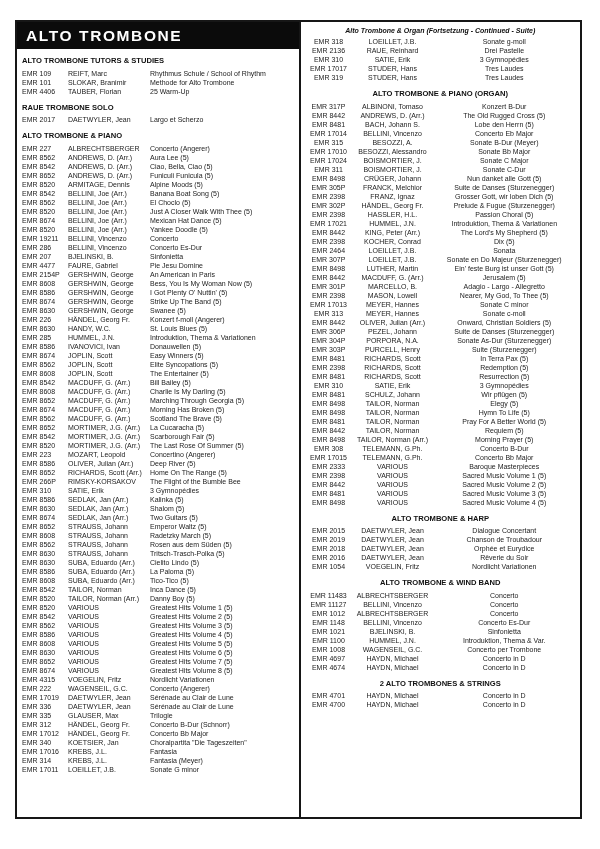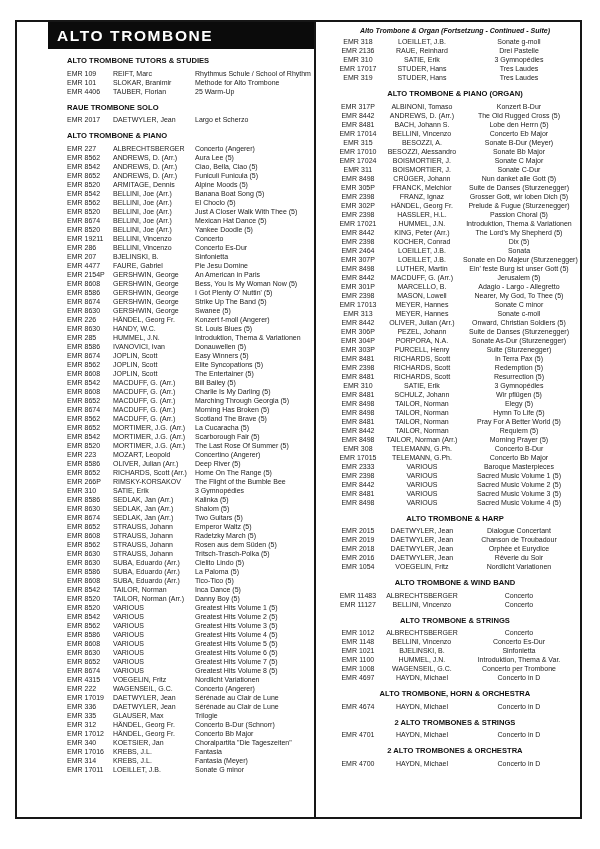--- a/index.html
+++ b/index.html
@@ -6,28 +6,28 @@
   body {
     width:600px; height:849px; background:#ffffff; position:relative;
     font-family:"Liberation Sans", sans-serif; color:#1d1d1d;
     -webkit-font-smoothing:antialiased;
   }
   .frame {
     position:absolute; left:15px; top:20px; width:567px; height:799px;
     border:2px solid #161616; box-sizing:border-box; display:flex; background:#fff;
   }
   .col { box-sizing:border-box; overflow:hidden; }
-  .col-left  { width:50%;margin-left:31px; }
+  .col-left  { width:50%; }
   .col-right { width:50%; border-left:2px solid #161616; padding-top:4px;text-align:center; }
   .title-bar {
     background:#0b0b0b; color:#ffffff; font-weight:bold;
     font-size:15.5px; letter-spacing:1.6px;
     padding:5px 0 5px 9px; line-height:17px;
   }
-  .col-content { padding:0 5px 0 19px; }
+  .col-content { padding:0 5px 0 5px; }
   .section-heading {
     font-weight:bold; font-size:7.6px; line-height:9px;
     margin:7px 0 3.5px 0; white-space:nowrap; color:#111;
   }
   .section-heading.continued {
     font-style:italic; font-size:7px; margin:0 0 2px 0;
   }
   .col-right .col-content > .section-heading:first-child { margin-top:0; }
   .row {
     display:flex; font-size:7px; line-height:9px;
@@ -703,21 +703,20 @@
         <div class="row">
           <span class="col-emr">EMR 11483</span>
           <span class="col-composer">ALBRECHTSBERGER</span>
           <span class="col-title">Concerto</span>
         </div>
         <div class="row">
           <span class="col-emr">EMR 11127</span>
           <span class="col-composer">BELLINI, Vincenzo</span>
           <span class="col-title">Concerto</span>
         </div>
-        <div class="section-heading">ALTO TROMBONE &amp; STRINGS</div>
         <div class="row">
           <span class="col-emr">EMR 1012</span>
           <span class="col-composer">ALBRECHTSBERGER</span>
           <span class="col-title">Concerto</span>
         </div>
         <div class="row">
           <span class="col-emr">EMR 1148</span>
           <span class="col-composer">BELLINI, Vincenzo</span>
           <span class="col-title">Concerto Es-Dur</span>
         </div>
@@ -734,33 +733,31 @@
         <div class="row">
           <span class="col-emr">EMR 1008</span>
           <span class="col-composer">WAGENSEIL, G.C.</span>
           <span class="col-title">Concerto per Trombone</span>
         </div>
         <div class="row">
           <span class="col-emr">EMR 4697</span>
           <span class="col-composer">HAYDN, Michael</span>
           <span class="col-title">Concerto in D</span>
         </div>
-        <div class="section-heading">ALTO TROMBONE, HORN &amp; ORCHESTRA</div>
         <div class="row">
           <span class="col-emr">EMR 4674</span>
           <span class="col-composer">HAYDN, Michael</span>
           <span class="col-title">Concerto in D</span>
         </div>
         <div class="section-heading">2 ALTO TROMBONES &amp; STRINGS</div>
         <div class="row">
           <span class="col-emr">EMR 4701</span>
           <span class="col-composer">HAYDN, Michael</span>
           <span class="col-title">Concerto in D</span>
         </div>
-        <div class="section-heading">2 ALTO TROMBONES &amp; ORCHESTRA</div>
         <div class="row">
           <span class="col-emr">EMR 4700</span>
           <span class="col-composer">HAYDN, Michael</span>
           <span class="col-title">Concerto in D</span>
         </div>
       </div>
   </div>
 </div>
 
 </body></html>

